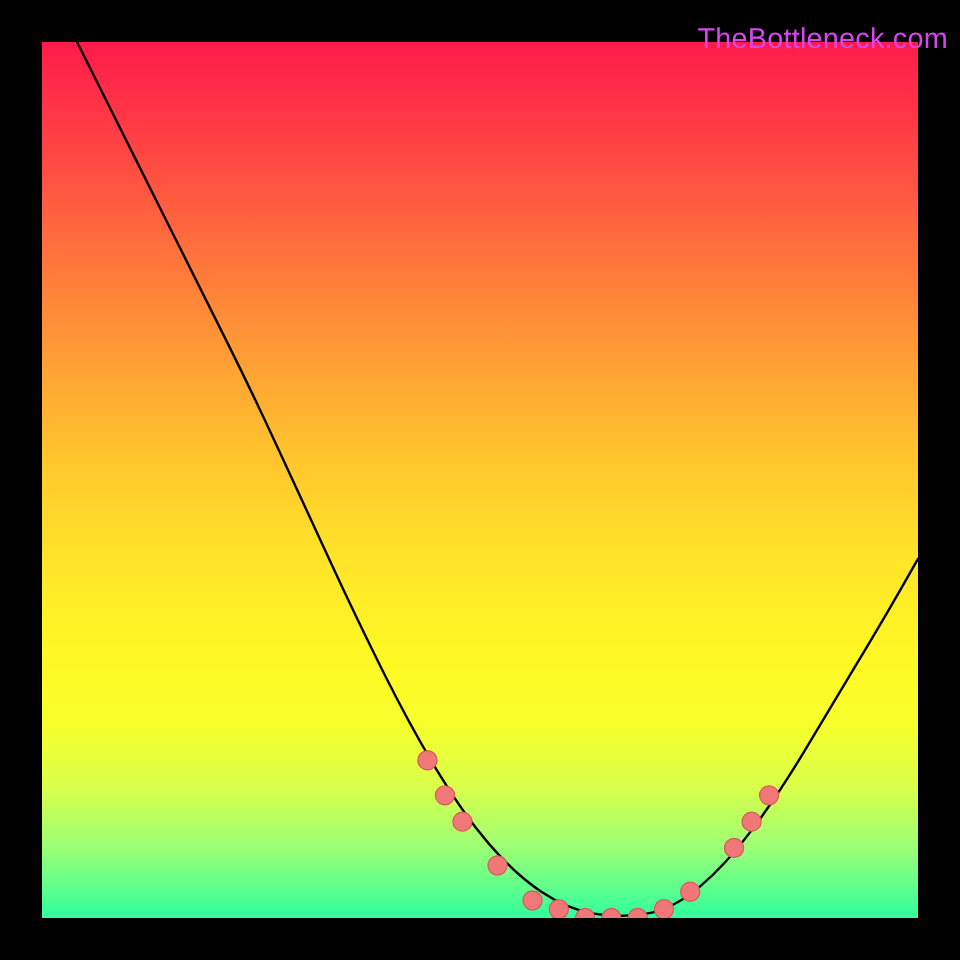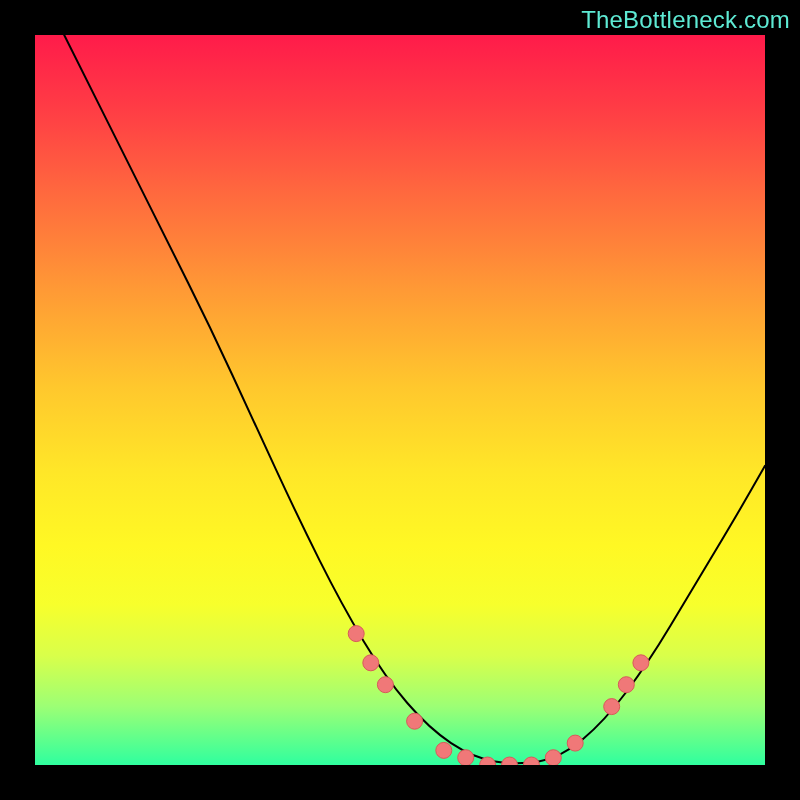--- a/index.html
+++ b/index.html
@@ -42,23 +42,23 @@
   }
   svg.curve {
     position: absolute;
     top: 0;
     left: 0;
     width: 730px;
     height: 730px;
   }
   .watermark {
     position: absolute;
-    top: 6px;
+    top: 19px;
     right: 10px;
-    color: #5eead4;
+    color: #d946ef;
     font-size: 24px;
     font-weight: 500;
     letter-spacing: 0.2px;
     user-select: none;
   }
 </style>
 </head>
 <body>
 
 <div class="frame">

